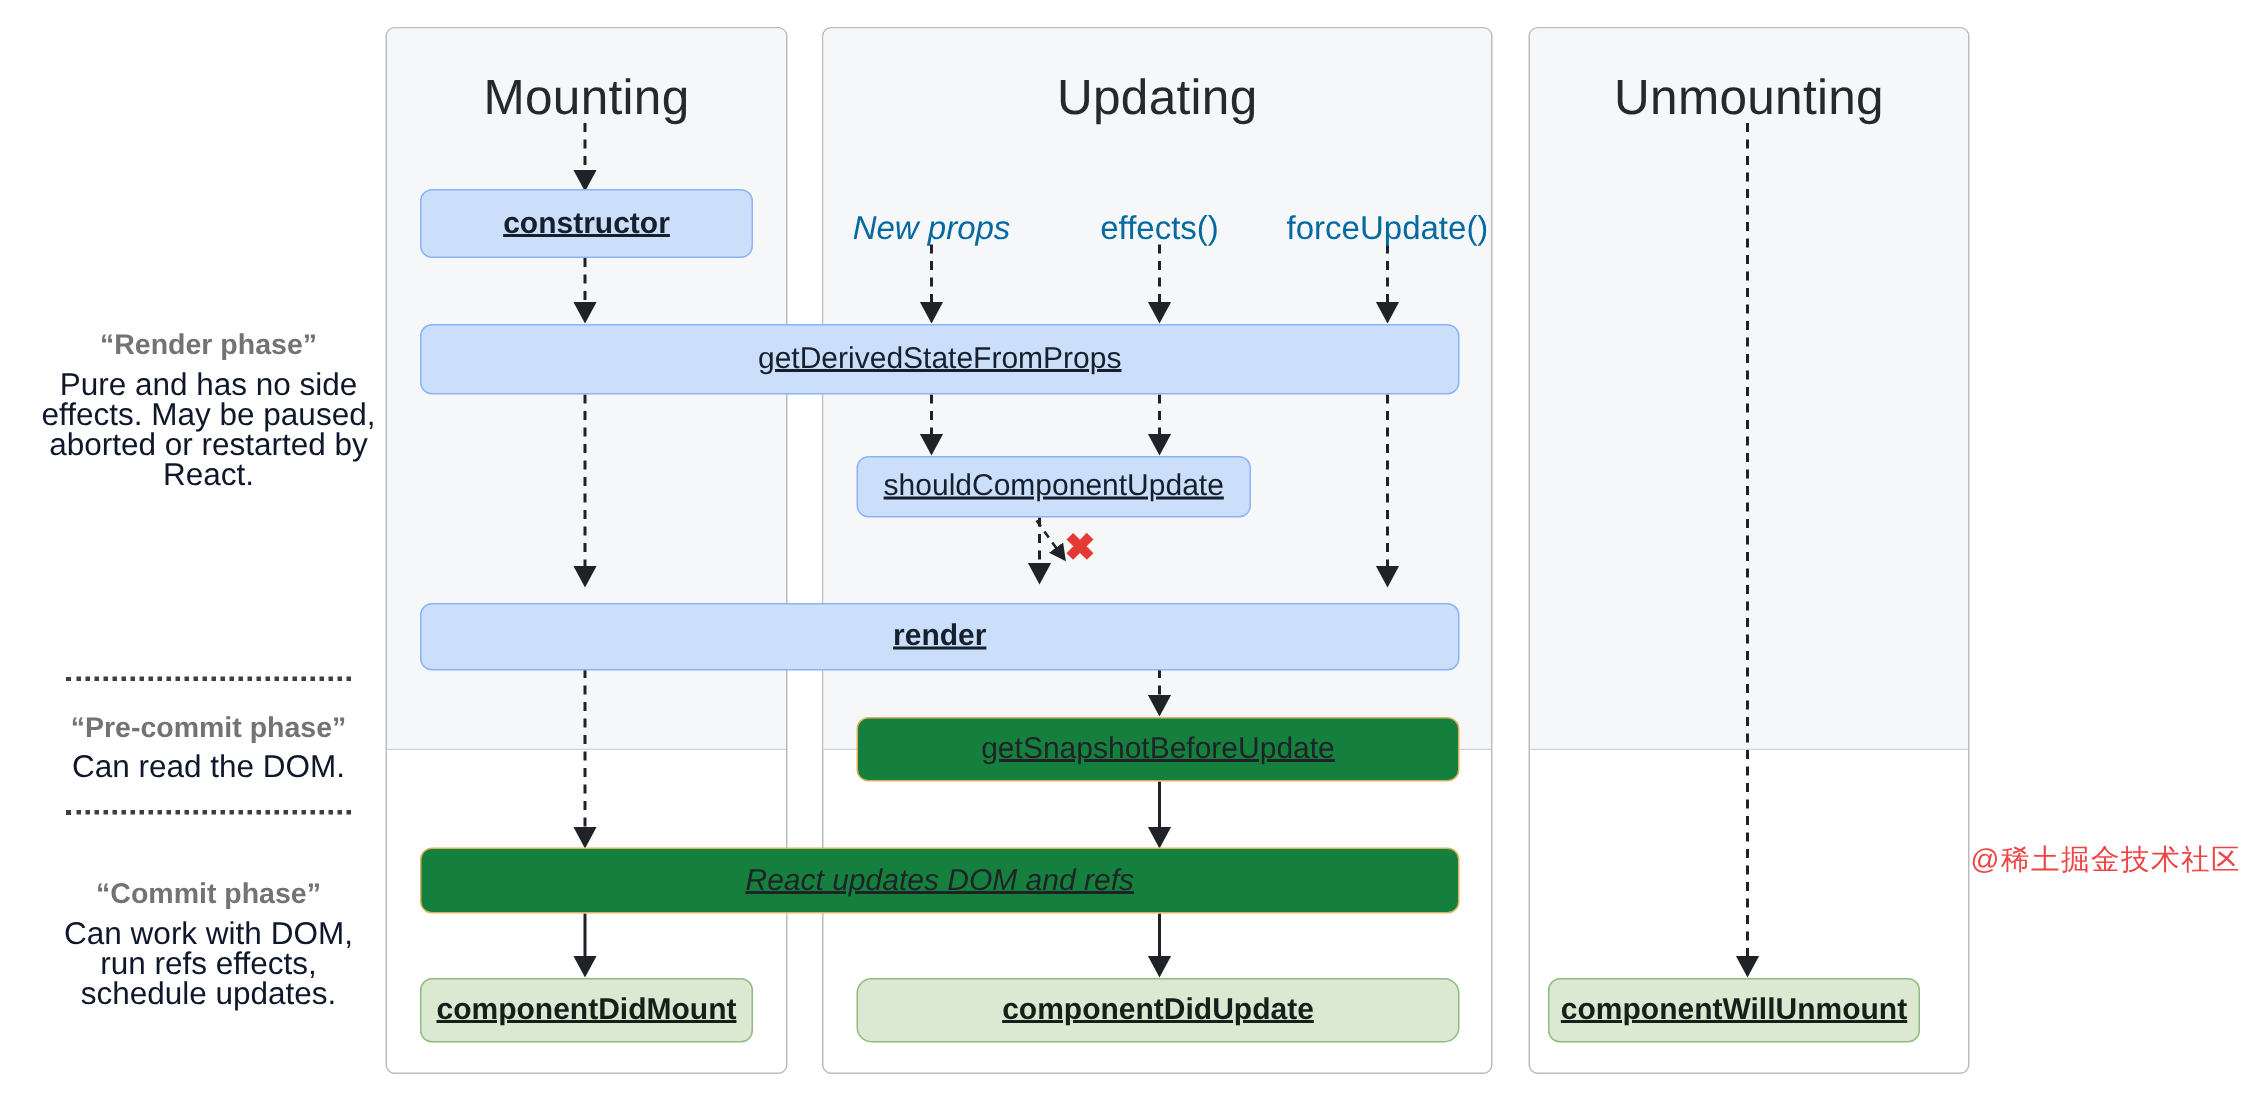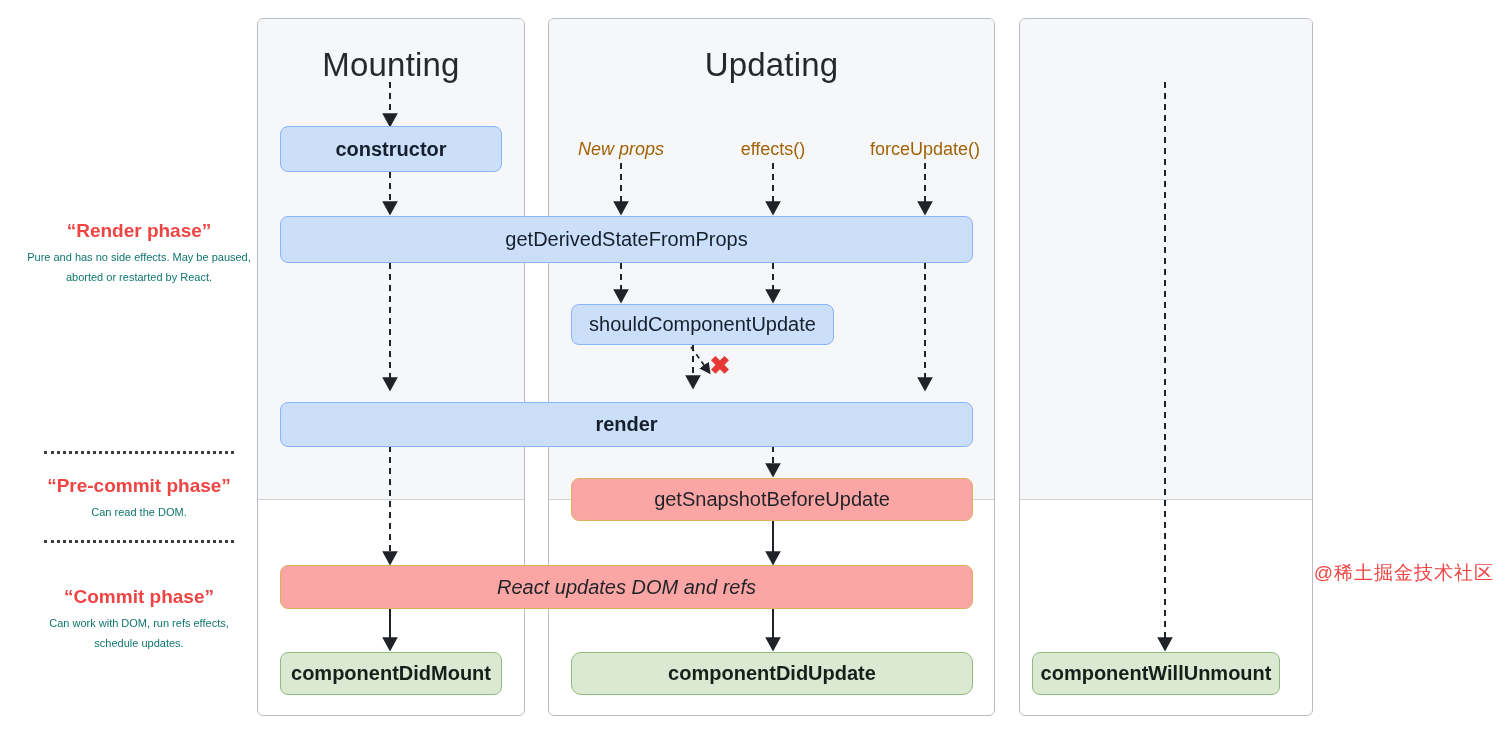--- a/index.html
+++ b/index.html
@@ -65,28 +65,28 @@
   
   .legend {
     position: absolute;
     text-align: center;
     width: 226px;
     left: 26px;
   }
   .legend-title {
     font-size: 19px;
     font-weight: 700;
-    color: #ef4444;
+    color: #737373;
     line-height: 26px;
     margin-bottom: 3px;
   }
   .legend-body {
-    font-size: 11px;
+    font-size: 21px;
     font-weight: 400;
-    color: #0f766e;
+    color: #0f172a;
     line-height: 20px;
   }
   .legend-render     { top: 218px; }
   .legend-precommit  { top: 473px; }
   .legend-commit     { top: 584px; }
 
   .dotrule {
     position: absolute;
     left: 44px;
     width: 190px;
@@ -102,44 +102,45 @@
     box-sizing: border-box;
     border-radius: 8px;
     display: flex;
     align-items: center;
     justify-content: center;
     font-size: 20px;
     line-height: 1.15;
     text-align: center;
     white-space: nowrap;
     z-index: 6;
+    text-decoration: underline;
   }
   .node-blue {
     background: #cbdffb;
     border: 1.5px solid #8ab4f8;
     color: #16202c;
   }
   .node-cream {
-    background: #fca5a5;
+    background: #15803d;
     border: 1.5px solid #ddb25f;
     color: #1f2328;
   }
   .node-green {
     background: #dbe8d2;
     border: 1.5px solid #90bb7e;
     color: #16201a;
   }
   .bold   { font-weight: 700; }
   .italic { font-style: italic; }
 
   
   .trigger {
     position: absolute;
-    font-size: 18px;
-    color: #a16207;
+    font-size: 22px;
+    color: #0369a1;
     text-align: center;
     white-space: nowrap;
     z-index: 6;
   }
 
   
   .edges {
     position: absolute;
     left: 0;
     top: 0;
@@ -170,20 +171,21 @@
     <div class="panel-title">Mounting</div>
   </div>
 
   <div class="panel panel-update">
     <div class="band band-update"></div>
     <div class="panel-title">Updating</div>
   </div>
 
   <div class="panel panel-unmount">
     <div class="band band-unmount"></div>
+    <div class="panel-title">Unmounting</div>
   </div>
 
   <div class="legend legend-render">
     <div class="legend-title">“Render phase”</div>
     <div class="legend-body">Pure and has no side effects. May be paused, aborted or restarted by React.</div>
   </div>
 
   <div class="dotrule dotrule-top"></div>
 
   <div class="legend legend-precommit">

